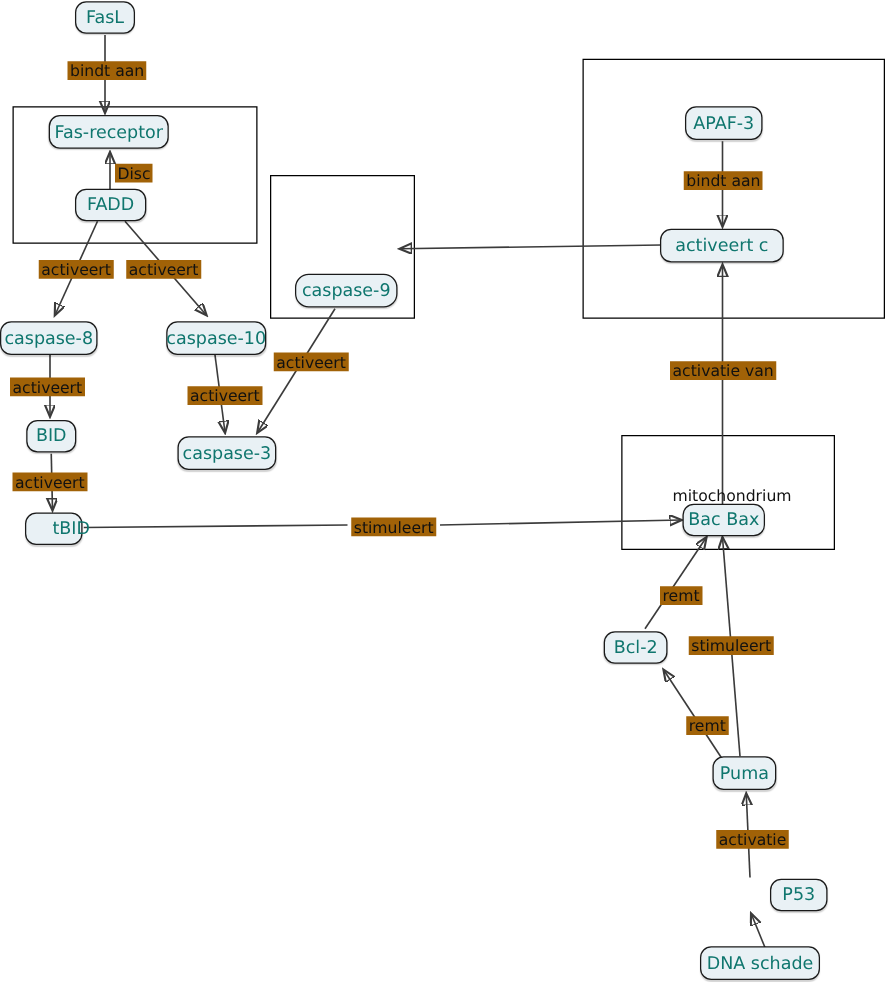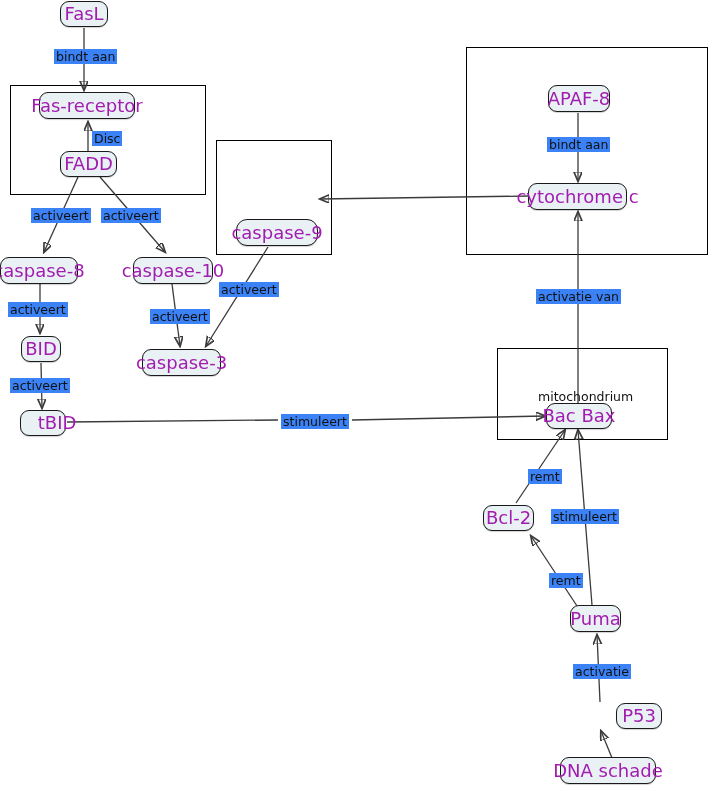--- a/index.html
+++ b/index.html
@@ -28,35 +28,35 @@
   
   .node {
     position: absolute;
     display: flex;
     align-items: center;
     justify-content: center;
     box-sizing: border-box;
     background: #e9f1f5;
     border: 1.3px solid #1a1a1a;
     border-radius: 9px;
-    color: #a21caf;
-    font-size: 18px;
+    color: #0f766e;
+    font-size: 14px;
     line-height: 1;
     white-space: nowrap;
     padding: 0 8px;
     box-shadow: 0 1px 1px rgba(0,0,0,0.18);
     z-index: 5;
   }
   
   .label {
     position: absolute;
     font-size: 12.5px;
     color: #111111;
     white-space: nowrap;
-    background: #3b82f6;
+    background: #a16207;
     padding: 0 2px;
     z-index: 6;
   }
   .label.nobg { background: transparent; }
   svg#edges {
     position: absolute;
     left: 0;
     top: 0;
     width: 711px;
     height: 786px;
@@ -137,23 +137,23 @@
 
   <div class="node" style="left:21px; top:336px; width:40px; height:26px;">BID</div>
 
   <div class="node" style="left:20px; top:410px; width:46px; height:26px;padding-left:36px;">tBID</div>
 
   <div class="node" style="left:142px; top:349px; width:79px; height:27px;">caspase-3</div>
 
 
   <div class="node" style="left:236px; top:219px; width:82px; height:27px;border-radius:11px;">caspase-9</div>
 
-  <div class="node" style="left:548px; top:85px; width:62px; height:27px;">APAF-8</div>
+  <div class="node" style="left:548px; top:85px; width:62px; height:27px;">APAF-3</div>
 
-  <div class="node" style="left:528px; top:183px; width:99px; height:27px;">cytochrome c</div>
+  <div class="node" style="left:528px; top:183px; width:99px; height:27px;">activeert c</div>
 
   <div class="node" style="left:546px; top:403px; width:66px; height:26px;">Bac Bax</div>
 
   <div class="node" style="left:483px; top:505px; width:51px; height:26px;">Bcl-2</div>
 
   <div class="node" style="left:570px; top:605px; width:51px; height:27px;">Puma</div>
 
   <div class="node" style="left:578px; top:703px; width:46px; height:26px;margin-left:38px;">P53</div>
 
   <div class="node" style="left:560px; top:757px; width:96px; height:27px;">DNA schade</div>

